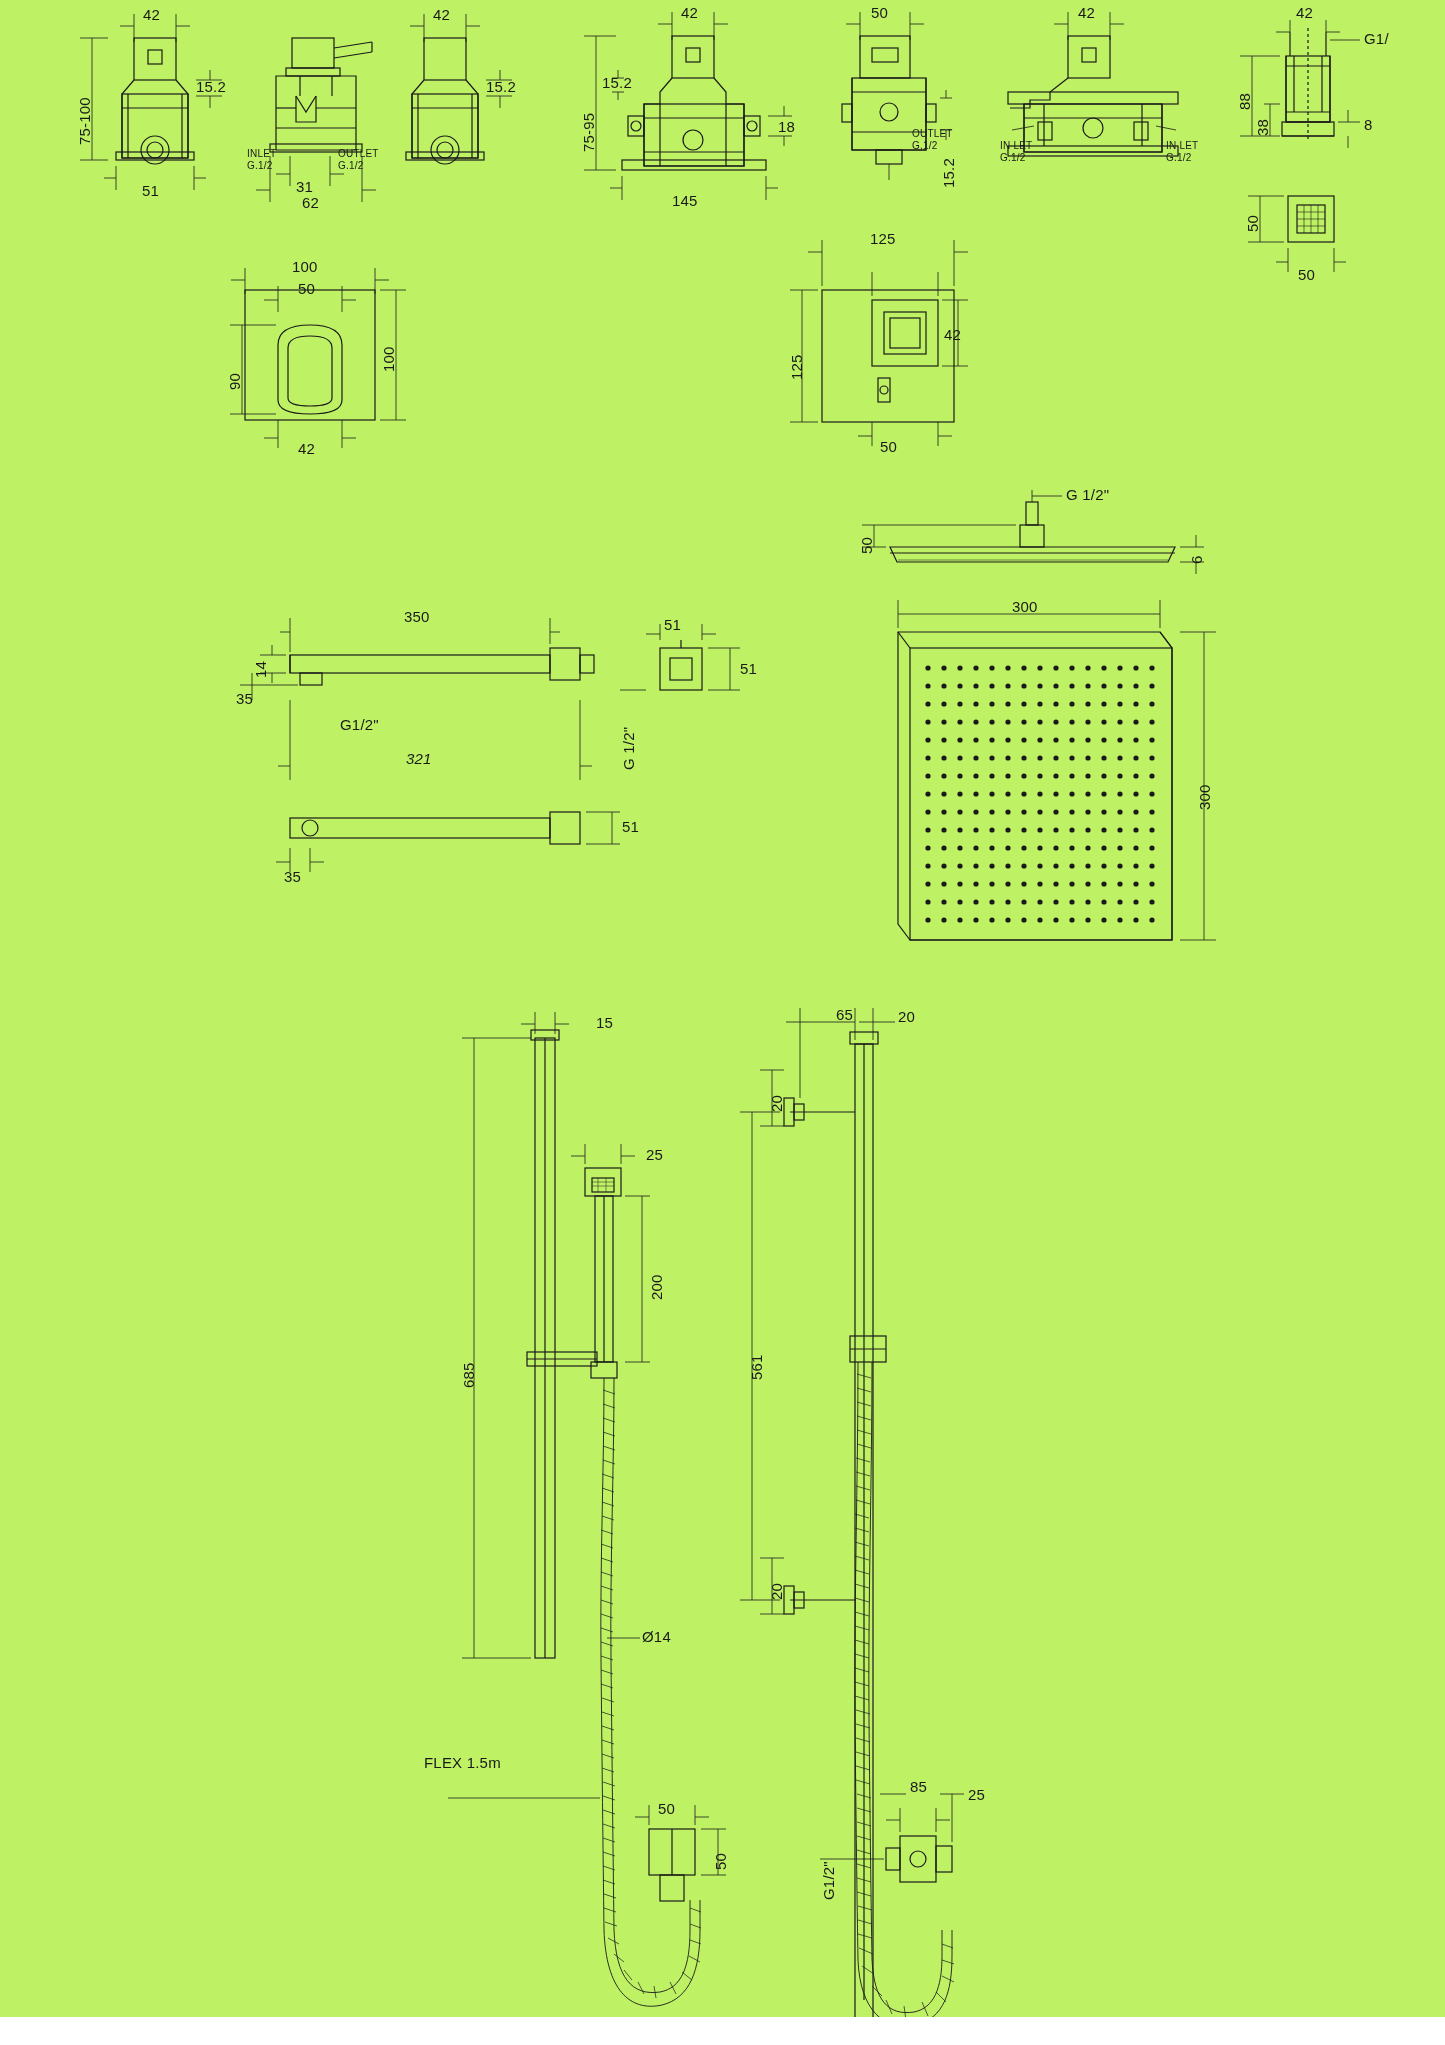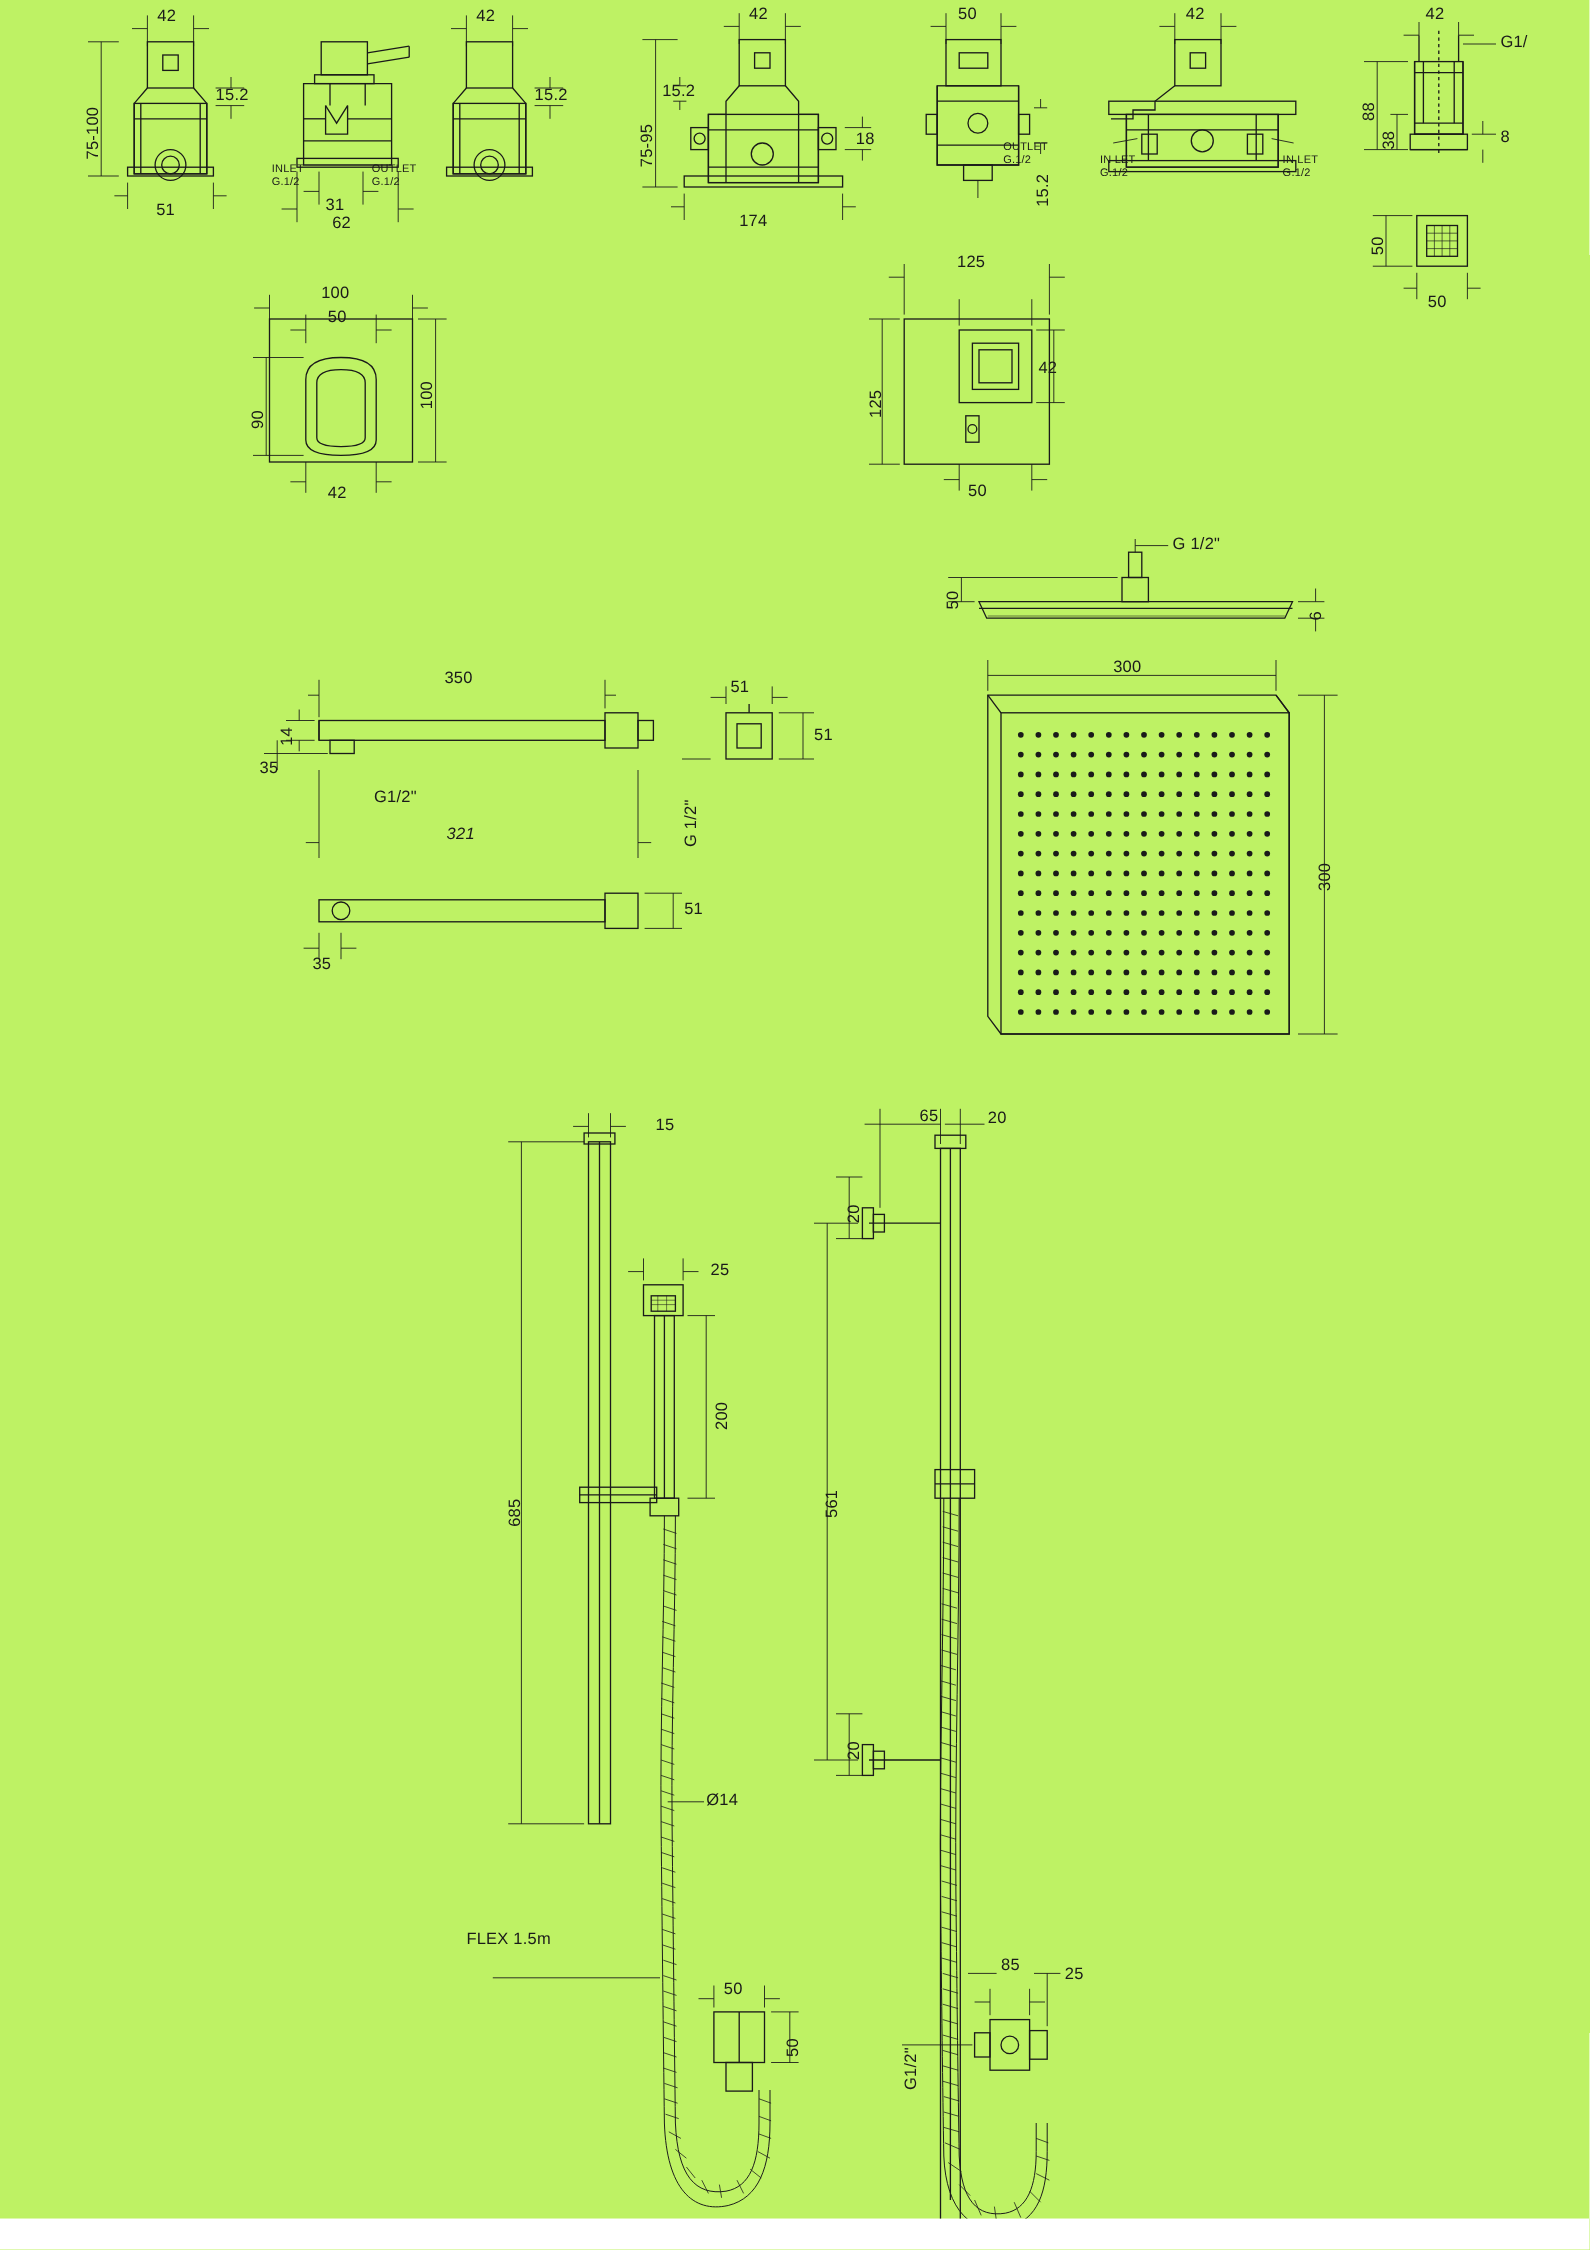--- a/index.html
+++ b/index.html
@@ -861,21 +861,21 @@
   <div class="dim tiny" style="left:247px; top:160px;">G.1/2</div>
   <div class="dim tiny" style="left:338px; top:148px;">OUTLET</div>
   <div class="dim tiny" style="left:338px; top:160px;">G.1/2</div>
 
   <div class="dim" style="left:433px; top:6px;">42</div>
   <div class="dim" style="left:486px; top:78px;">15.2</div>
 
   <div class="dim" style="left:681px; top:4px;">42</div>
   <div class="dim vert" style="left:580px; top:152px;">75-95</div>
   <div class="dim" style="left:602px; top:74px;">15.2</div>
-  <div class="dim" style="left:672px; top:192px;">174</div>
+  <div class="dim" style="left:672px; top:192px;">145</div>
   <div class="dim" style="left:778px; top:118px;">18</div>
 
   <div class="dim" style="left:871px; top:4px;">50</div>
   <div class="dim tiny" style="left:912px; top:128px;">OUTLET</div>
   <div class="dim tiny" style="left:912px; top:140px;">G.1/2</div>
   <div class="dim vert" style="left:940px; top:188px;">15.2</div>
 
   <div class="dim" style="left:1078px; top:4px;">42</div>
   <div class="dim tiny" style="left:1000px; top:140px;">IN LET</div>
   <div class="dim tiny" style="left:1000px; top:152px;">G.1/2</div>

